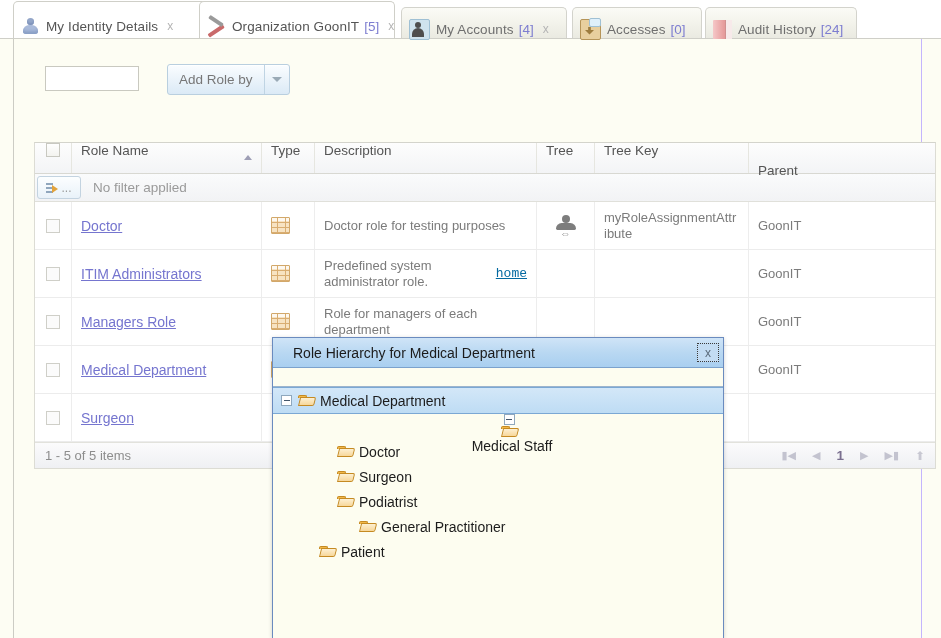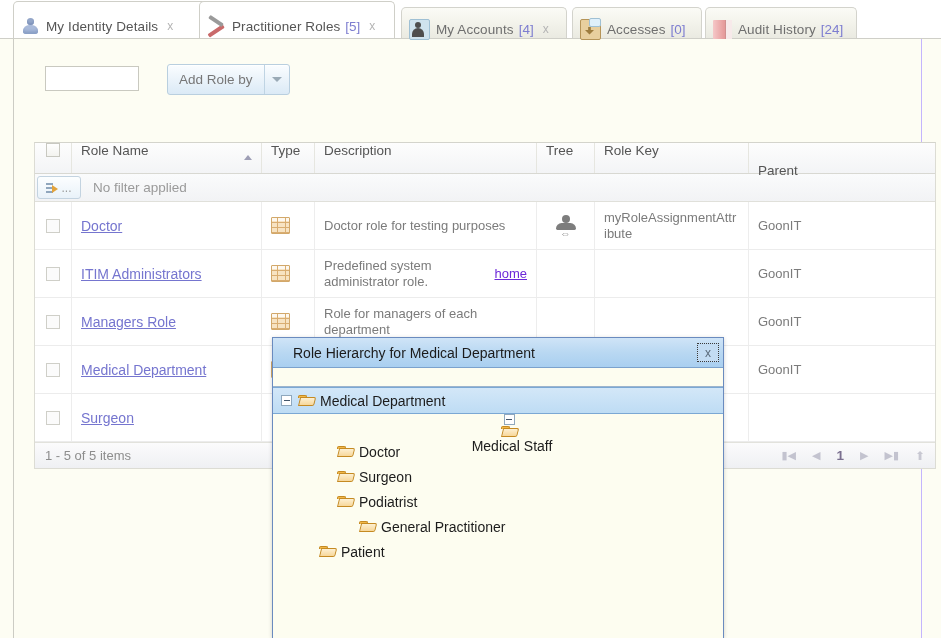--- a/index.html
+++ b/index.html
@@ -297,23 +297,24 @@
     box-sizing:border-box;
     cursor:pointer;
   }
   .rolelink {
     color: #7575cf;
     text-decoration: underline;
     font-size: 14px;
     cursor:pointer;
   }
   .inlinelink {
-    color: #6d28d9;
+    color: #0369a1;
     text-decoration: underline;
     cursor:pointer;
+    font-family:Liberation Mono, monospace;
   }
 
   
   .brick {
     width: 19px; height: 17px;
     background: #f2d7ae;
     border: 1px solid #d2a86a;
     box-sizing:border-box;
     position:relative;
     border-radius:1px;
@@ -504,21 +505,21 @@
         <div class="hcell col-type">
           <span>Type</span>
         </div>
         <div class="hcell col-desc">
           <span>Description</span>
         </div>
         <div class="hcell col-tree">
           <span>Tree</span>
         </div>
         <div class="hcell col-key">
-          <span>Role Key</span>
+          <span>Tree Key</span>
         </div>
         <div class="hcell col-par">
           <span>Parent</span>
         </div>
       </div>
 
       <div class="filter-row">
         <div class="filter-btn">
           <span class="filter-glyph"></span>
           <span class="filter-dots">...</span>
@@ -666,21 +667,21 @@
   <div class="tabstrip">
 
     <div class="tab active" style="left:13px;width:194px;">
       <span class="tab-ico ico-person-blue"></span>
       <span class="tab-label">My Identity Details</span>
       <span class="tab-close">x</span>
     </div>
 
     <div class="tab active" style="left:199px;width:196px;background:#ffffff;z-index:9;">
       <span class="tab-ico ico-tools"></span>
-      <span class="tab-label">Practitioner Roles</span>
+      <span class="tab-label">Organization GoonIT</span>
       <span class="tab-count" style="margin-left:5px;">[5]</span>
       <span class="tab-close">x</span>
     </div>
 
     <div class="tab" style="left:401px;width:166px;">
       <span class="tab-ico ico-account"></span>
       <span class="tab-label">My Accounts</span>
       <span class="tab-count" style="margin-left:5px;">[4]</span>
       <span class="tab-close">x</span>
     </div>

